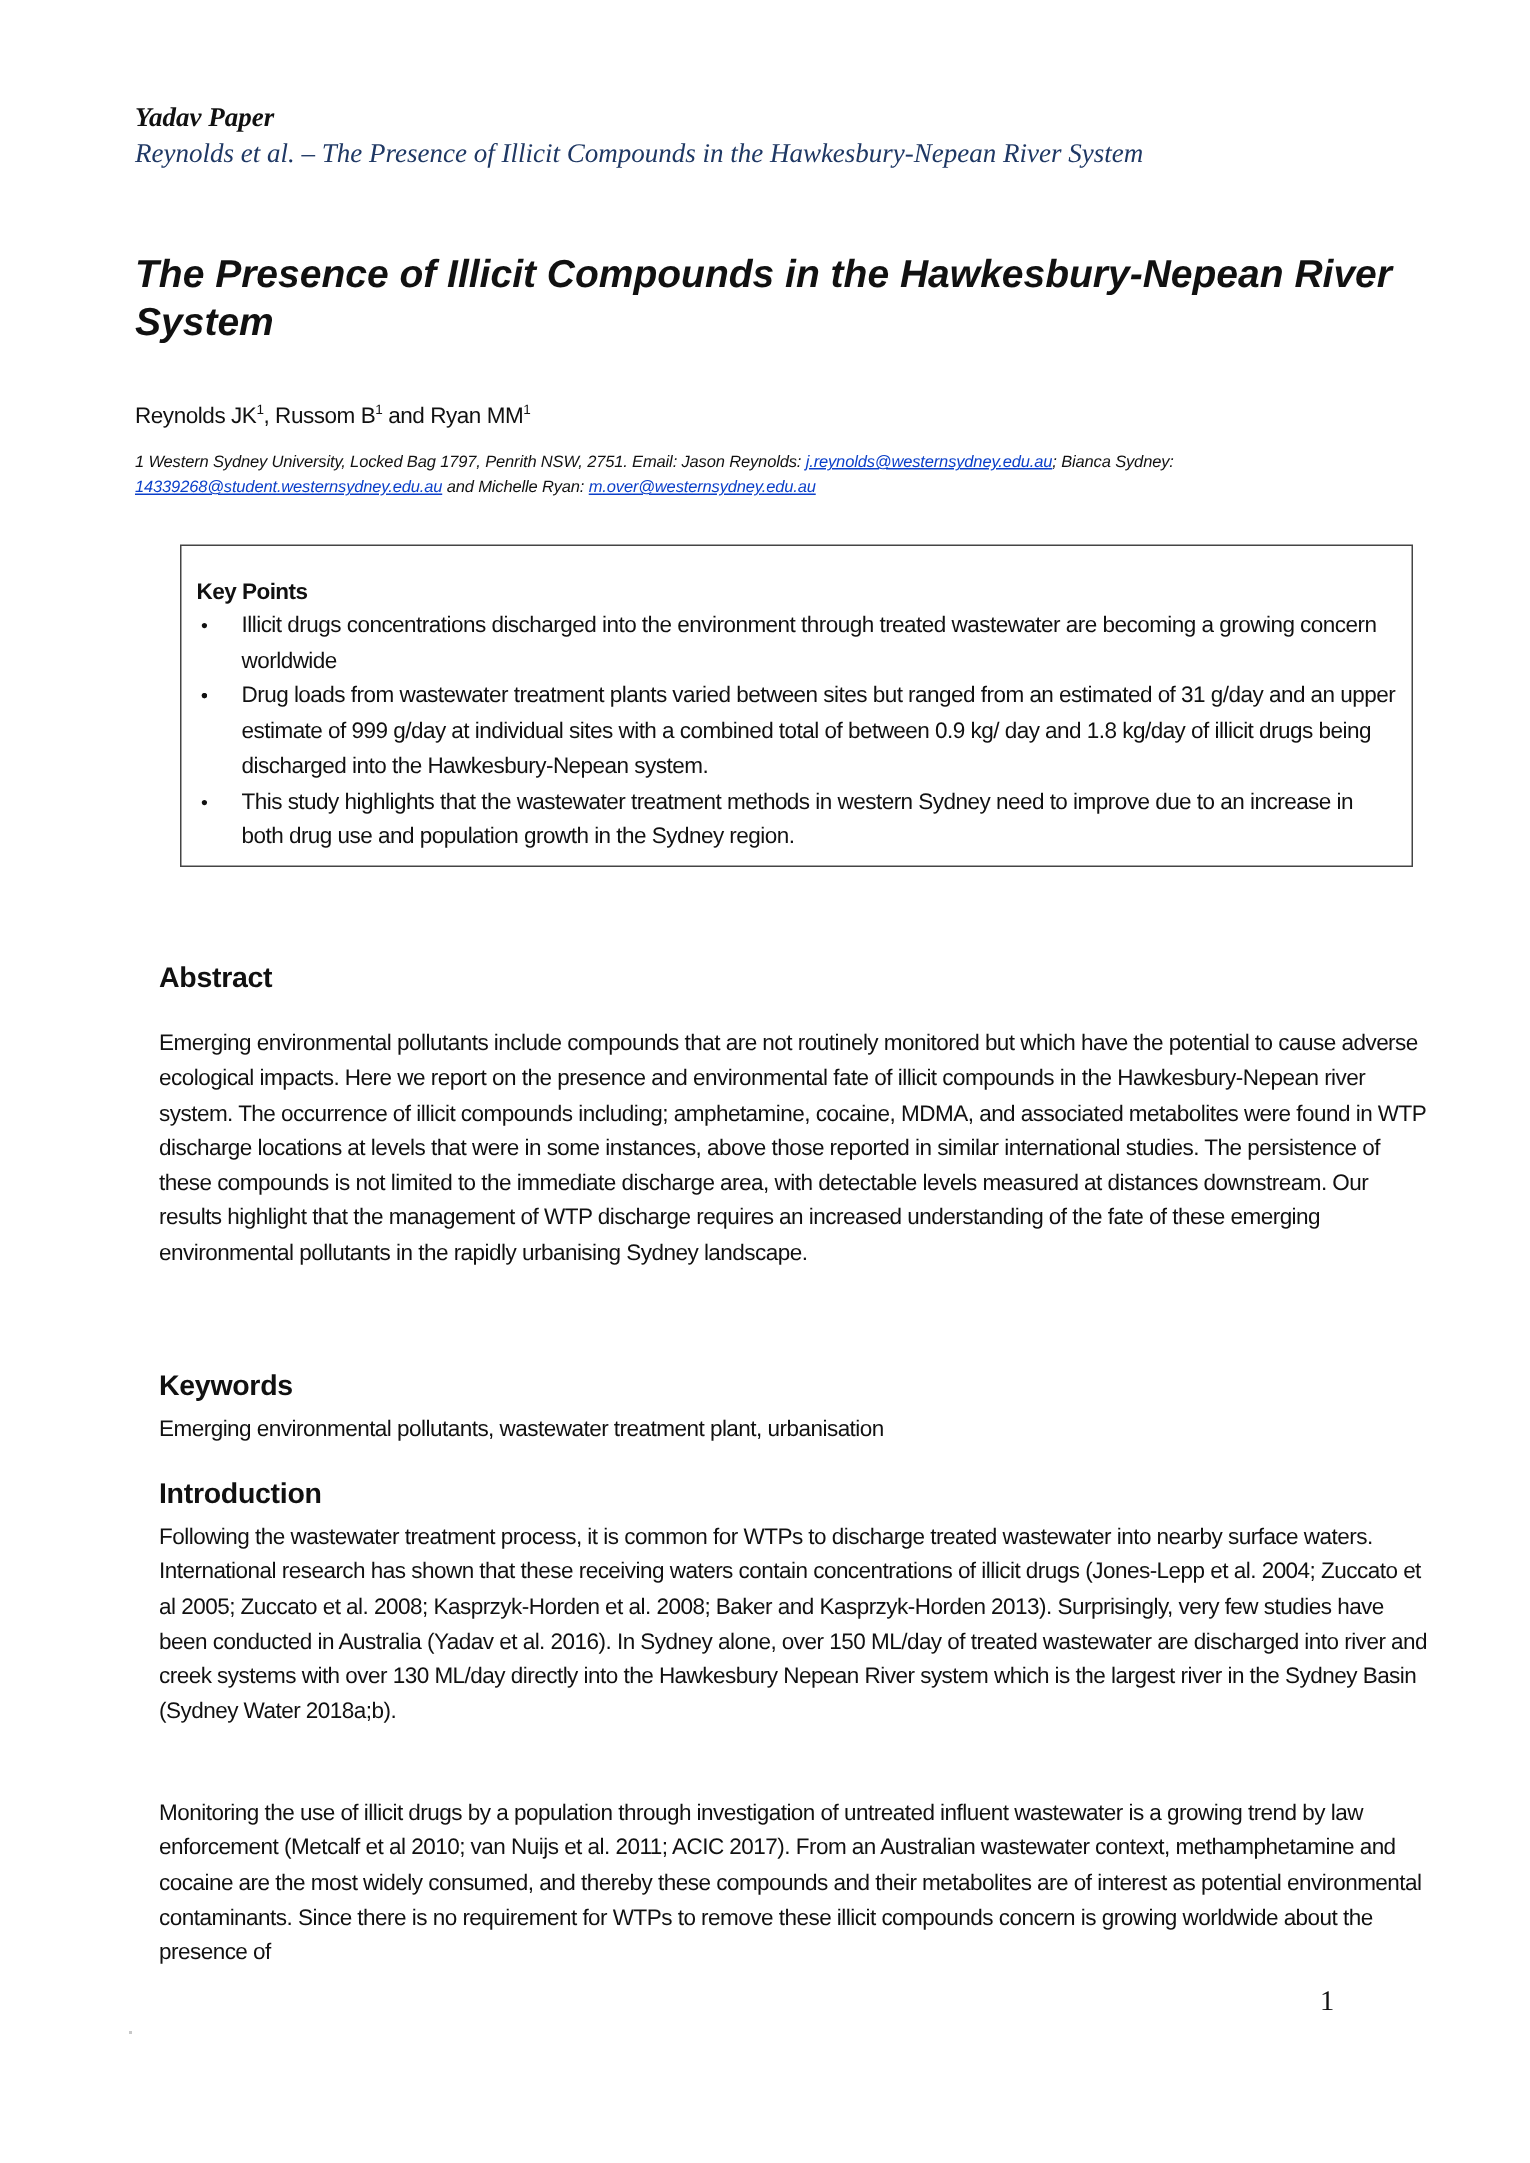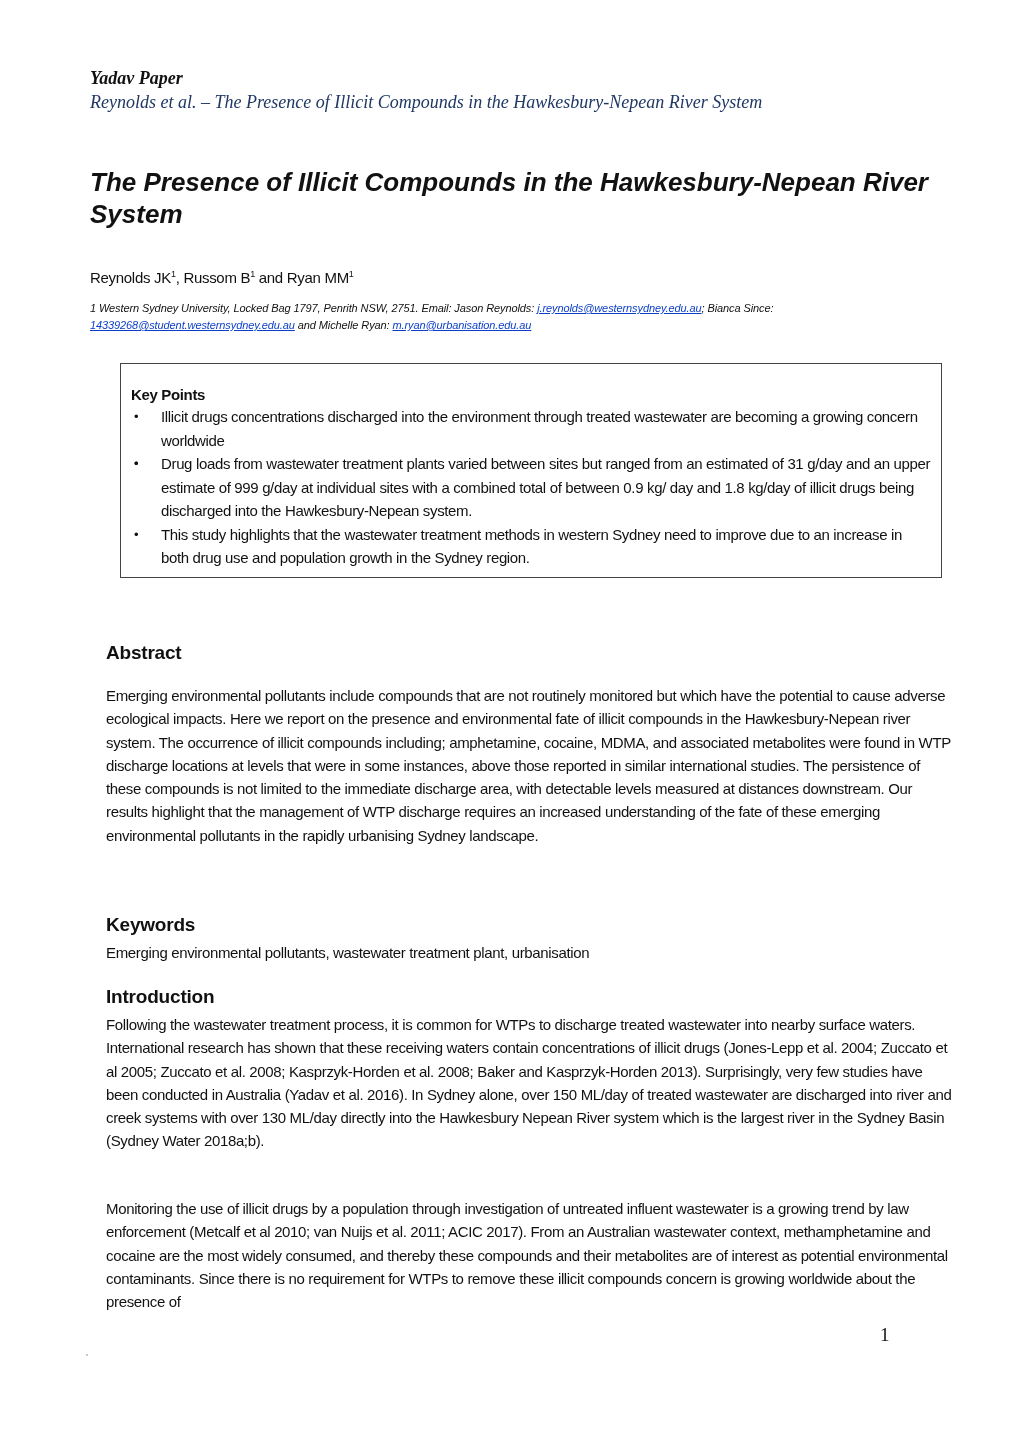--- a/index.html
+++ b/index.html
@@ -160,21 +160,21 @@
     <div class="subtitle">Reynolds et al. – The Presence of Illicit Compounds in the Hawkesbury-Nepean River System</div>
   </div>
 
   <h1 class="title">The Presence of Illicit Compounds in the Hawkesbury-Nepean River System</h1>
 
   <div class="authors">
     <span>Reynolds JK</span><sup>1</sup><span>, </span><span>Russom B</span><sup>1</sup><span> and </span><span>Ryan MM</span><sup>1</sup>
   </div>
 
   <div class="affiliation">
-    <span>1 Western Sydney University, Locked Bag 1797, Penrith NSW, 2751. Email: Jason Reynolds: </span><a>j.reynolds@westernsydney.edu.au</a><span>; Bianca Since: </span><a>14339268@student.westernsydney.edu.au</a><span> and Michelle Ryan: </span><a>m.ryan@urbanisation.edu.au</a>
+    <span>1 Western Sydney University, Locked Bag 1797, Penrith NSW, 2751. Email: Jason Reynolds: </span><a>j.reynolds@westernsydney.edu.au</a><span>; Bianca Sydney: </span><a>14339268@student.westernsydney.edu.au</a><span> and Michelle Ryan: </span><a>m.over@westernsydney.edu.au</a>
   </div>
 
   <div class="keypoints">
     <span class="kp-title">Key Points</span>
     <ul>
       <li>
         <span class="bullet">•</span>
         <span>Illicit drugs concentrations discharged into the environment through treated wastewater are becoming a growing concern worldwide</span>
       </li>
       <li>

